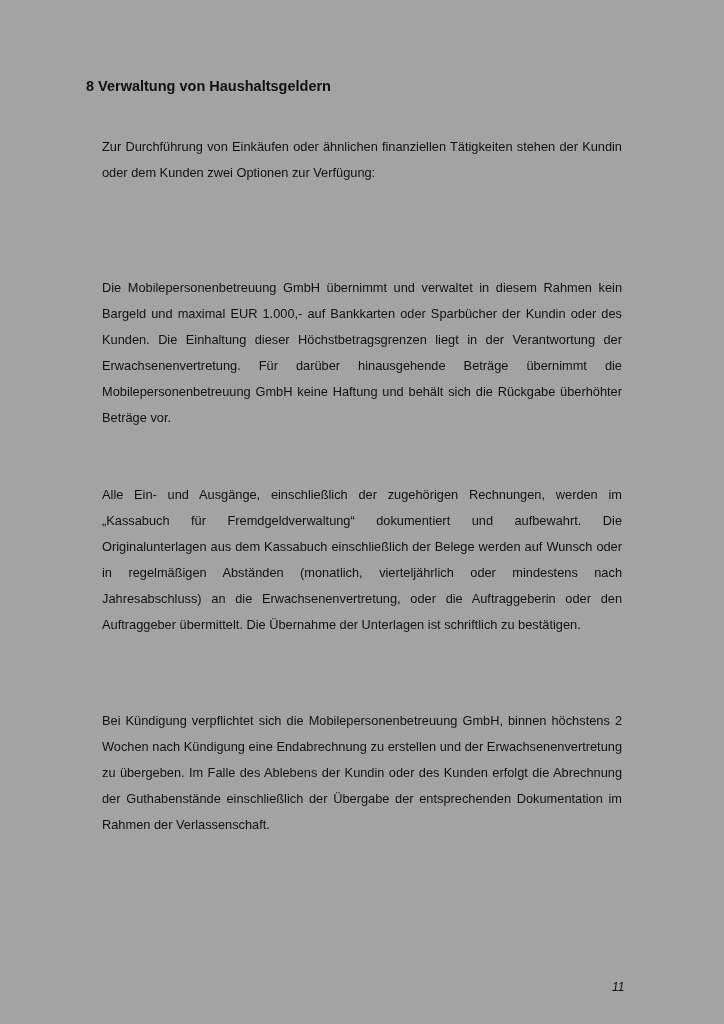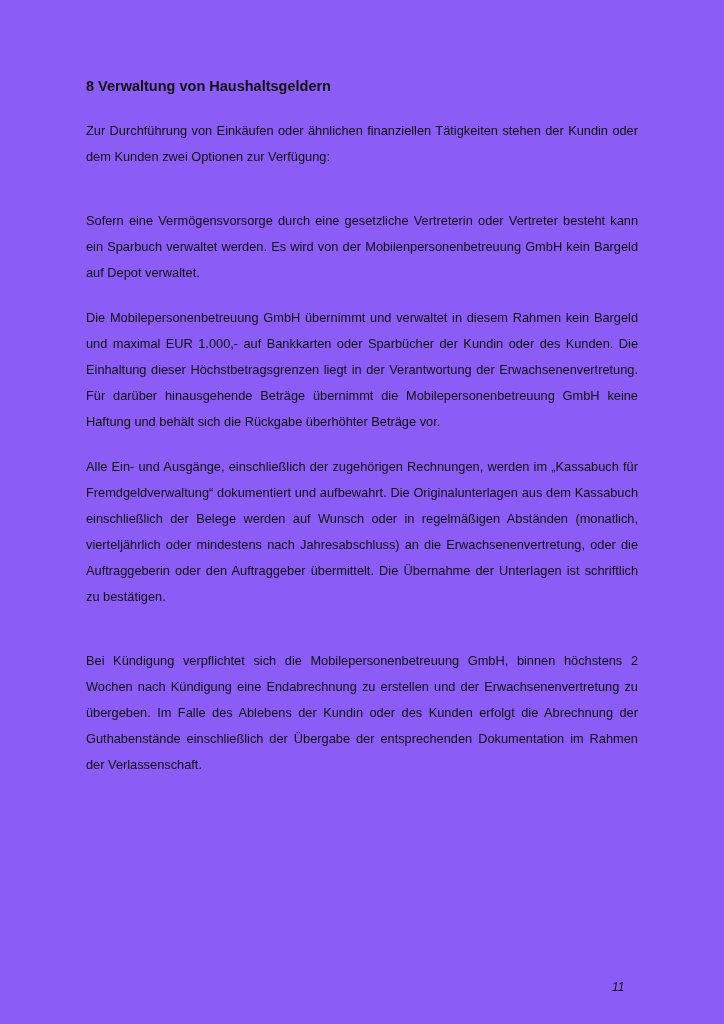--- a/index.html
+++ b/index.html
@@ -1,38 +1,37 @@
 <!DOCTYPE html>
 <html><head>
   <meta charset="utf-8">
   <style>
     html, body { margin: 0; padding: 0; background: #ffffff; }
     body { width: 724px; height: 1024px; position: relative; overflow: hidden;
            font-family: "Liberation Sans", "DejaVu Sans", sans-serif; color: #111; }
-    .page { position: absolute; left: 0; top: 0; width: 724px; height: 1024px; background: #8b5cf6; }
+    .page { position: absolute; left: 0; top: 0; width: 724px; height: 1024px; background: #a3a3a3; }
     .content { position: absolute; left: 86px; top: 74px; width: 552px; }
     h1 { font-size: 14.5px; font-weight: bold; margin: 0; line-height: 24px; }
-    p { margin: 0; font-size: 12.8px; line-height: 26px; text-align: justify; }
+    p { margin: 16px; font-size: 12.8px; line-height: 26px; text-align: justify; }
     .gap-h1 { height: 20px; }
     .gap { height: 19px; }
     .sub { margin: 0; font-size: 12.8px; line-height: 26px; }
     .sub .num { display: inline-block; width: 34px; }
     .pagenum { position: absolute; left: 612px; top: 980px; font-size: 12px; font-style: italic; }
   </style>
 </head>
 <body>
 
 <div class="page">
   <div class="content">
     <h1>8 Verwaltung von Haushaltsgeldern</h1>
     <div class="gap-h1"></div>
     <p>Zur Durchführung von Einkäufen oder ähnlichen finanziellen Tätigkeiten stehen der Kundin oder dem Kunden zwei Optionen zur Verfügung:</p>
     <div class="gap"></div>
     <div class="gap"></div>
-    <p>Sofern eine Vermögensvorsorge durch eine gesetzliche Vertreterin oder Vertreter besteht kann ein Sparbuch verwaltet werden. Es wird von der Mobilenpersonenbetreuung GmbH kein Bargeld auf Depot verwaltet.</p>
     <div class="gap"></div>
     <p>Die Mobilepersonenbetreuung GmbH übernimmt und verwaltet in diesem Rahmen kein Bargeld und maximal EUR 1.000,- auf Bankkarten oder Sparbücher der Kundin oder des Kunden. Die Einhaltung dieser Höchstbetragsgrenzen liegt in der Verantwortung der Erwachsenenvertretung. Für darüber hinausgehende Beträge übernimmt die Mobilepersonenbetreuung GmbH keine Haftung und behält sich die Rückgabe überhöhter Beträge vor.</p>
     <div class="gap"></div>
     <p>Alle Ein- und Ausgänge, einschließlich der zugehörigen Rechnungen, werden im „Kassabuch für Fremdgeldverwaltung“ dokumentiert und aufbewahrt. Die Originalunterlagen aus dem Kassabuch einschließlich der Belege werden auf Wunsch oder in regelmäßigen Abständen (monatlich, vierteljährlich oder mindestens nach Jahresabschluss) an die Erwachsenenvertretung, oder die Auftraggeberin oder den Auftraggeber übermittelt. Die Übernahme der Unterlagen ist schriftlich zu bestätigen.</p>
     <div class="gap"></div>
     <div class="gap"></div>
     <p>Bei Kündigung verpflichtet sich die Mobilepersonenbetreuung GmbH, binnen höchstens 2 Wochen nach Kündigung eine Endabrechnung zu erstellen und der Erwachsenenvertretung zu übergeben. Im Falle des Ablebens der Kundin oder des Kunden erfolgt die Abrechnung der Guthabenstände einschließlich der Übergabe der entsprechenden Dokumentation im Rahmen der Verlassenschaft.</p>
   </div>
   <div class="pagenum">11</div>
 </div>

